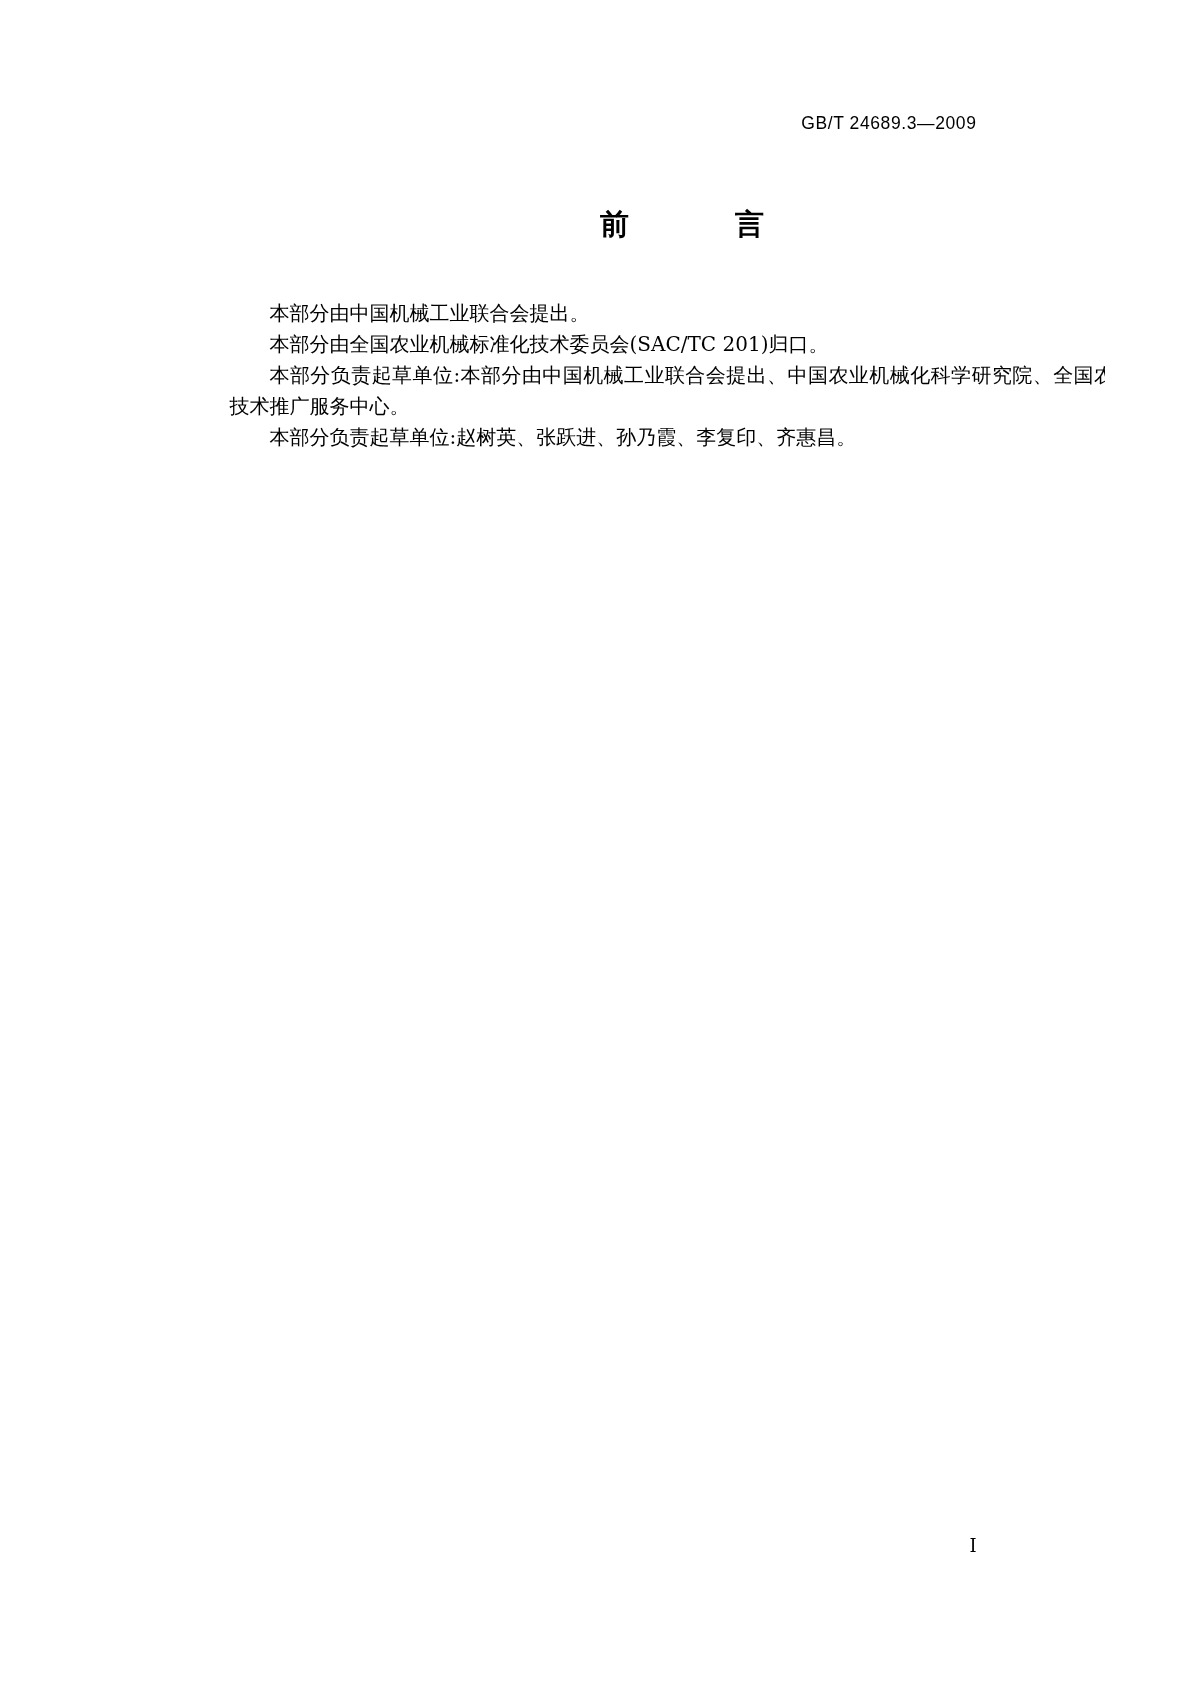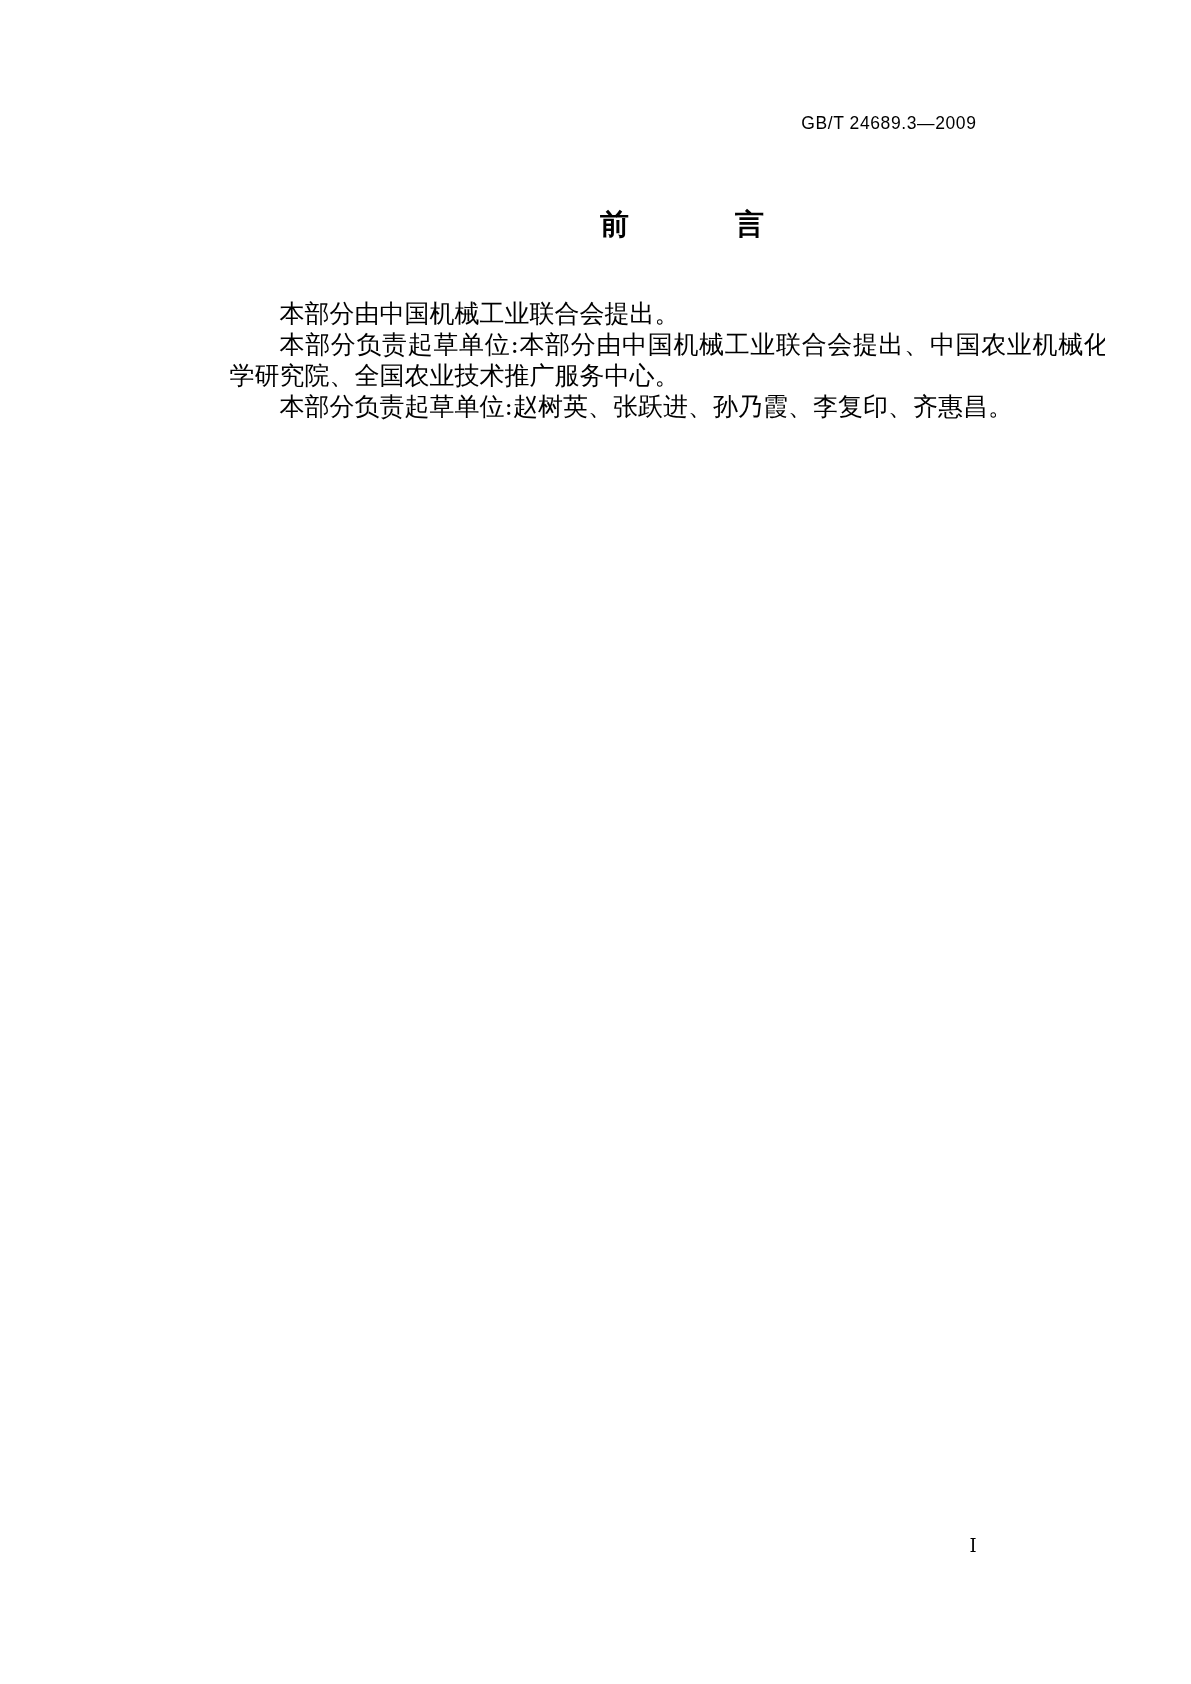--- a/index.html
+++ b/index.html
@@ -44,21 +44,21 @@
     color: #000;
   }
   .body-block {
     position: absolute;
     top: 298px;
     left: 143px;
     width: 905px;
   }
   .para {
     font-family: "DejaVu Serif", "Liberation Serif", serif;
-    font-size: 25px;
+    font-size: 20px;
     line-height: 31px;
     text-align: justify;
     text-justify: inter-ideograph;
     text-indent: 2em;
     margin: 0 0 0 0;
     color: #000;
   }
   .footer-page-no {
     position: absolute;
     bottom: 128px;
@@ -72,19 +72,20 @@
 <body>
 
 <div class="page">
 
   <div class="header-std-no">GB/T 24689.3—2009</div>
 
   <div class="doc-title">前　　言</div>
 
   <div class="body-block">
     <p class="para">本部分由中国机械工业联合会提出。</p>
+    <p class="para">本部分由全国农业机械标准化技术委员会(SAC/TC 201)归口。</p>
     <p class="para">本部分负责起草单位:本部分由中国机械工业联合会提出、中国农业机械化科学研究院、全国农业技术推广服务中心。</p>
     <p class="para">本部分负责起草单位:赵树英、张跃进、孙乃霞、李复印、齐惠昌。</p>
   </div>
 
   <div class="footer-page-no">I</div>
 
 </div>
 
 </body></html>

